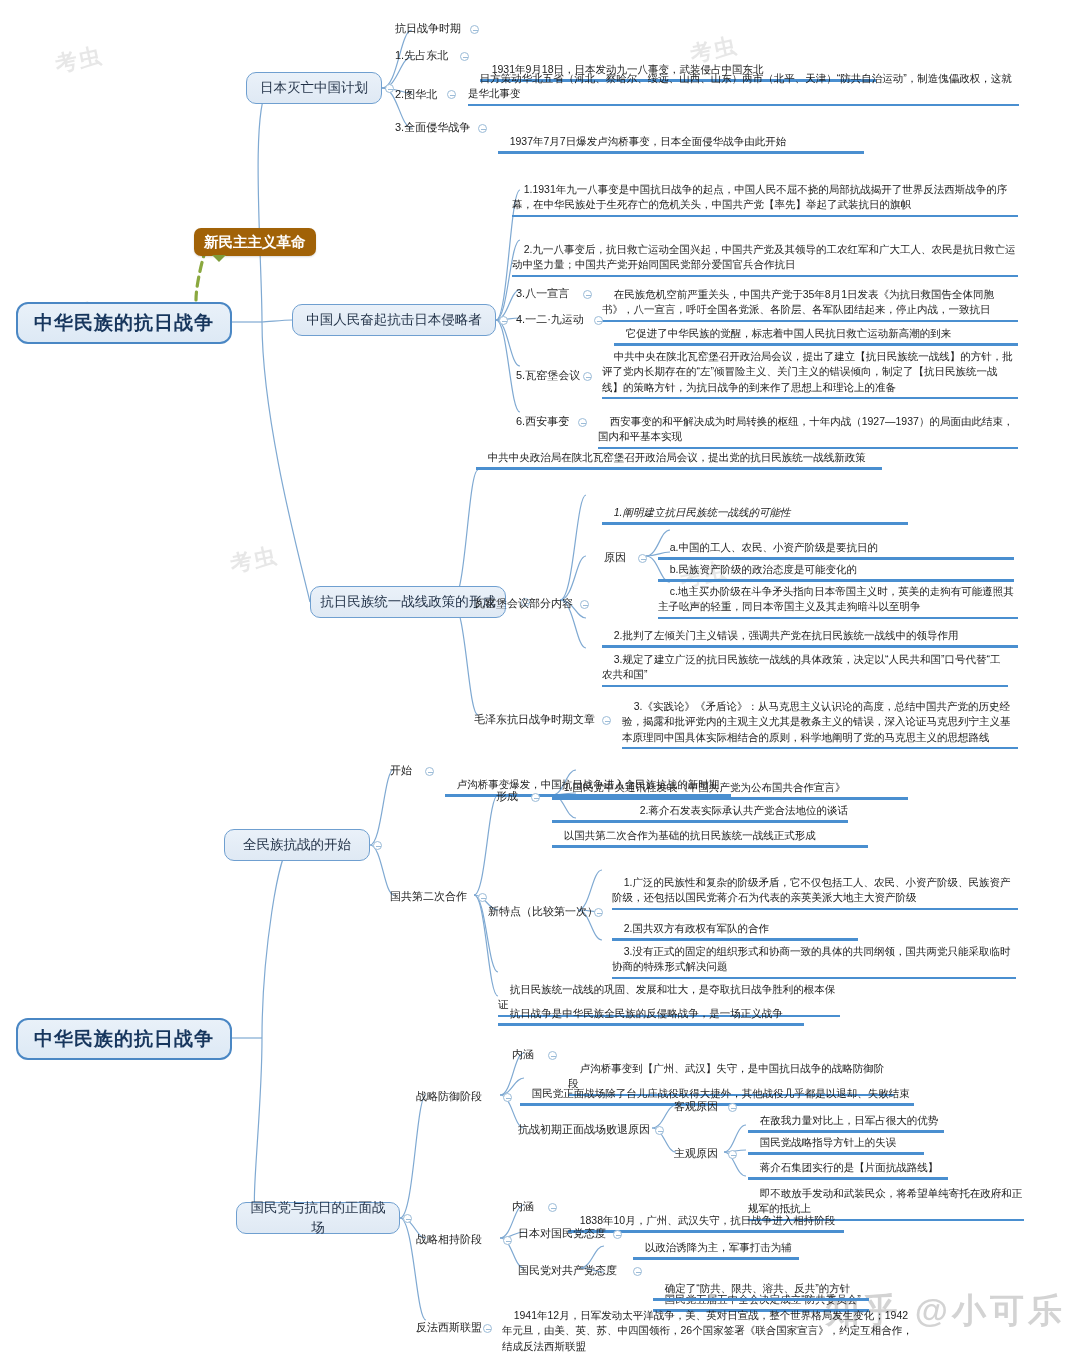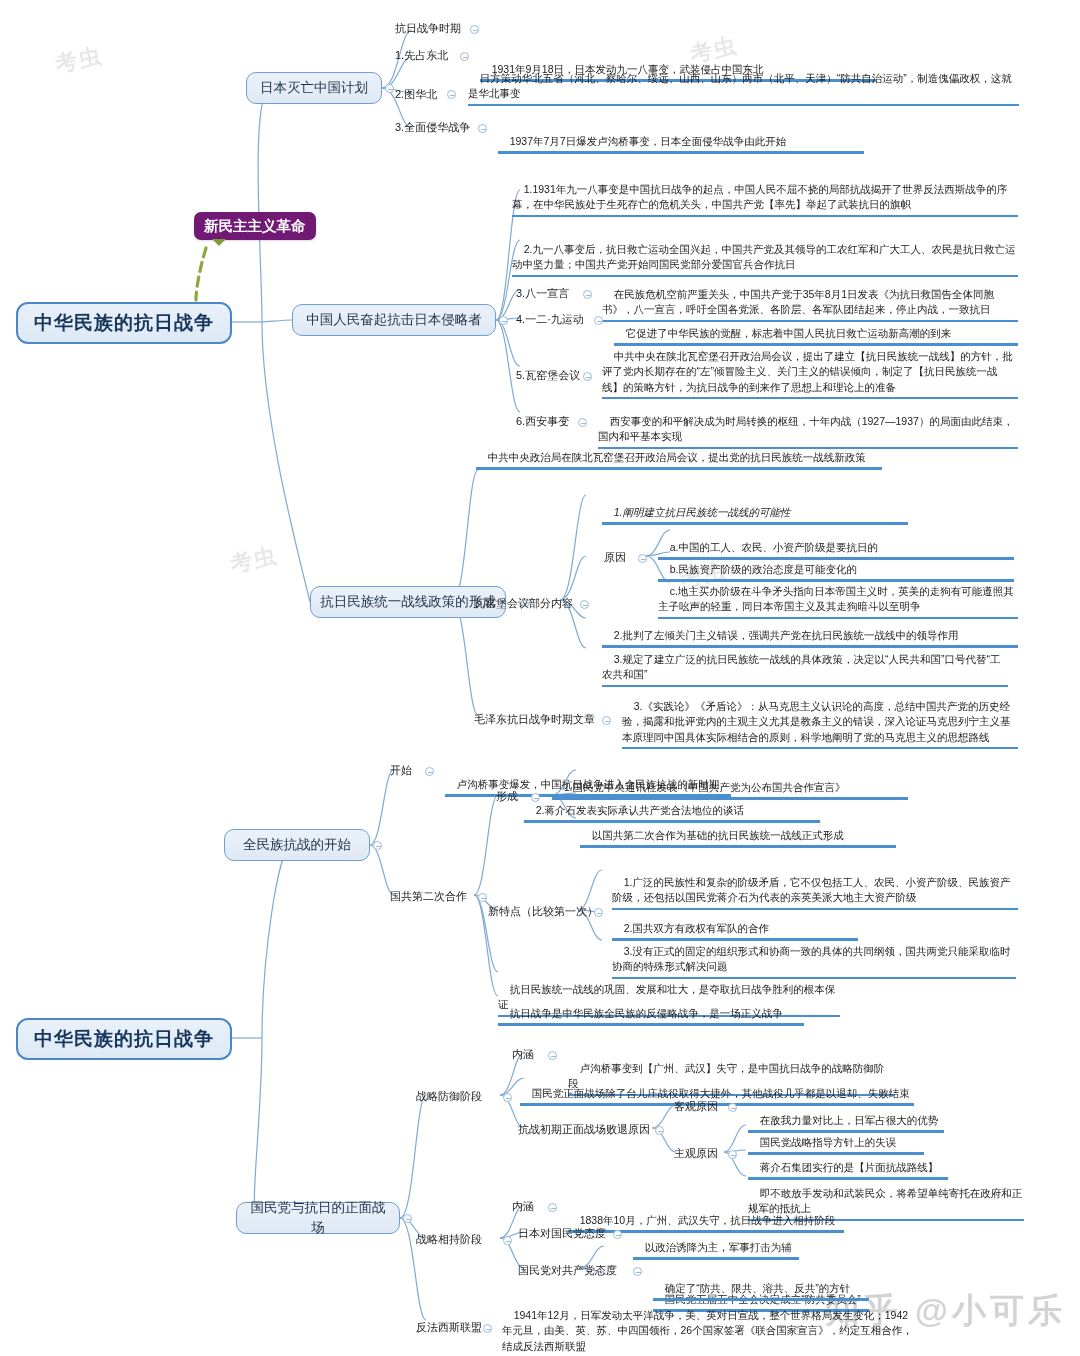--- a/index.html
+++ b/index.html
@@ -49,28 +49,29 @@
     border-radius: 10px;
     color: #1f2f45;
     font-size: 13.5px;
     display: flex; align-items: center; justify-content: center;
     text-align: center;
     padding: 3px 8px;
   }
 
   
   .tag {
-    background: #701a75;
+    background: #a16207;
     border-radius: 7px;
     color: #ffffff;
     font-weight: bold;
     font-size: 14.5px;
     display: flex; align-items: center; justify-content: center;
     padding: 4px 10px;
     box-shadow: 0 1px 2px rgba(0,0,0,.15);
+    margin-top: 16px;
   }
   .tag::after{
     content:"";
     position:absolute;
     left:18px; bottom:-6px;
     border-left:7px solid transparent;
     border-right:7px solid transparent;
     border-top:7px solid #7f9c3a;
   }
 
@@ -331,24 +332,24 @@
   </div>
 
   <div class="node label" style="left:390px; top:889px;">国共第二次合作</div>
   <div class="circ" style="left:478px; top:893px;"></div>
 
   <div class="node label" style="left:496px; top:789px;">形成</div>
   <div class="circ" style="left:531px; top:793px;"></div>
   <div class="node leaf" style="left:550px; top:764px; width:360px;">
     <span>1.国民党中央通讯社发表《中国共产党为公布国共合作宣言》</span><span class="ul"></span>
   </div>
-  <div class="node leaf" style="left:522px; top:787px; width:300px;">
+  <div class="node leaf" style="left:550px; top:787px; width:300px;text-align:right;">
     <span>2.蒋介石发表实际承认共产党合法地位的谈话</span><span class="ul"></span>
   </div>
-  <div class="node leaf" style="left:578px; top:812px; width:320px;">
+  <div class="node leaf" style="left:550px; top:812px; width:320px;">
     <span>以国共第二次合作为基础的抗日民族统一战线正式形成</span><span class="ul"></span>
   </div>
 
   <div class="node label" style="left:488px; top:904px;">新特点（比较第一次）</div>
   <div class="circ" style="left:594px; top:908px;"></div>
   <div class="node leaf" style="left:610px; top:859px; width:410px;">
     <span>1.广泛的民族性和复杂的阶级矛盾，它不仅包括工人、农民、小资产阶级、民族资产阶级，还包括以国民党蒋介石为代表的亲英美派大地主大资产阶级</span><span class="ul"></span>
   </div>
   <div class="node leaf" style="left:610px; top:905px; width:250px;">
     <span>2.国共双方有政权有军队的合作</span><span class="ul"></span>

